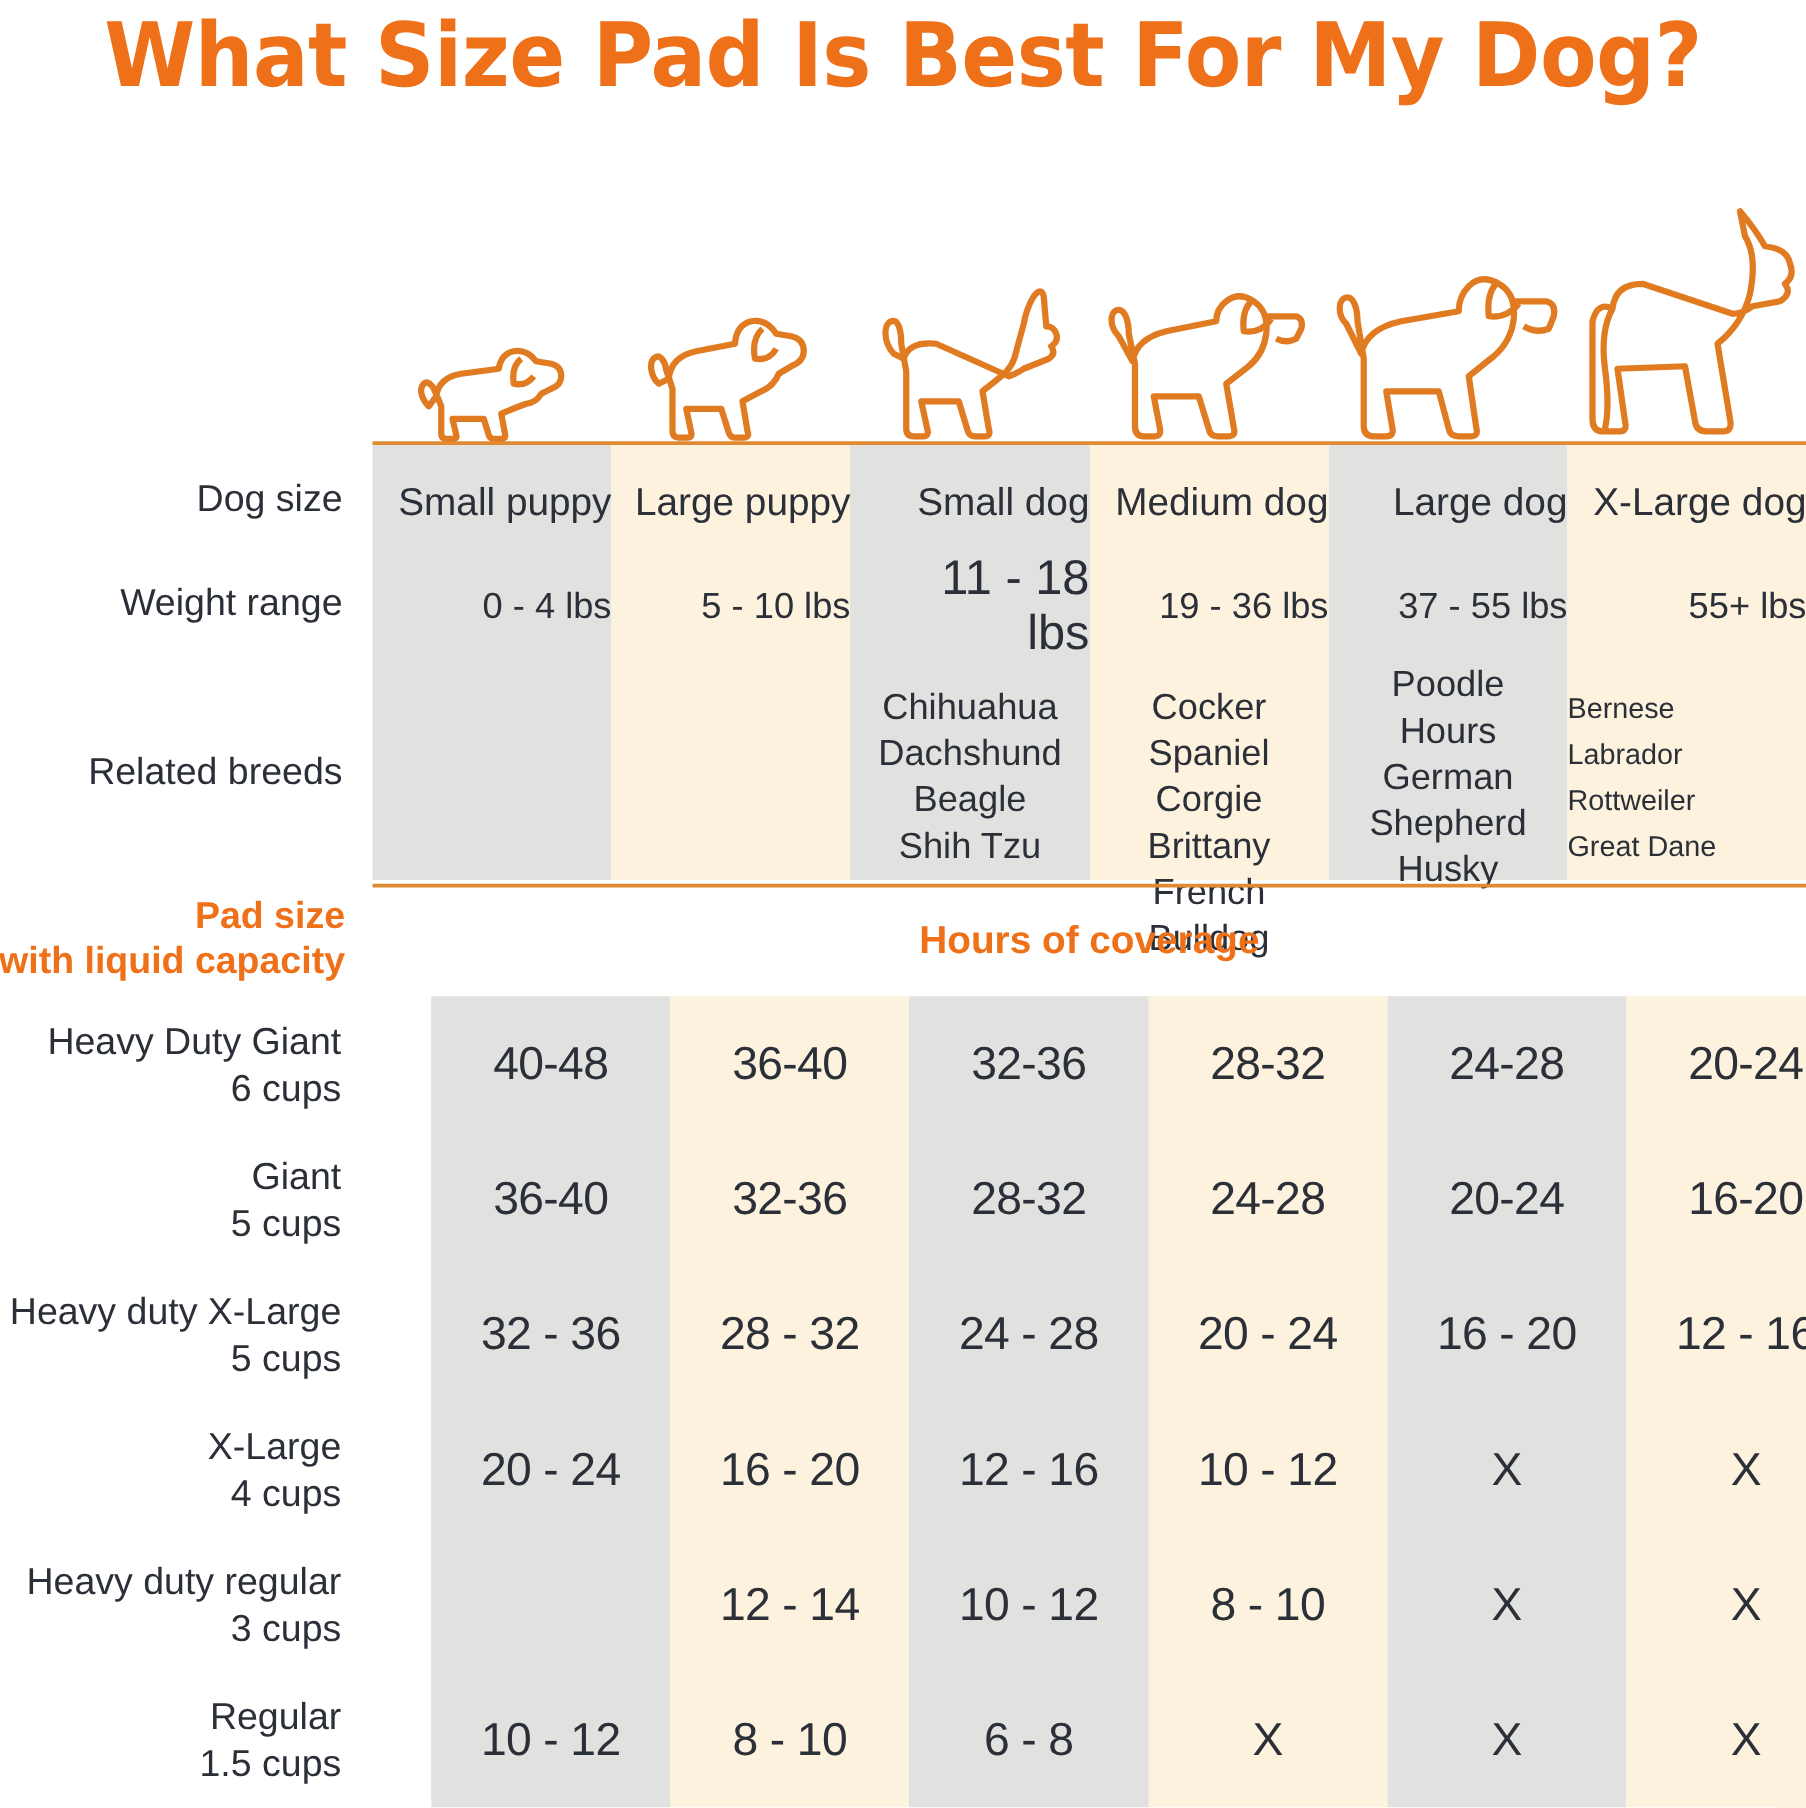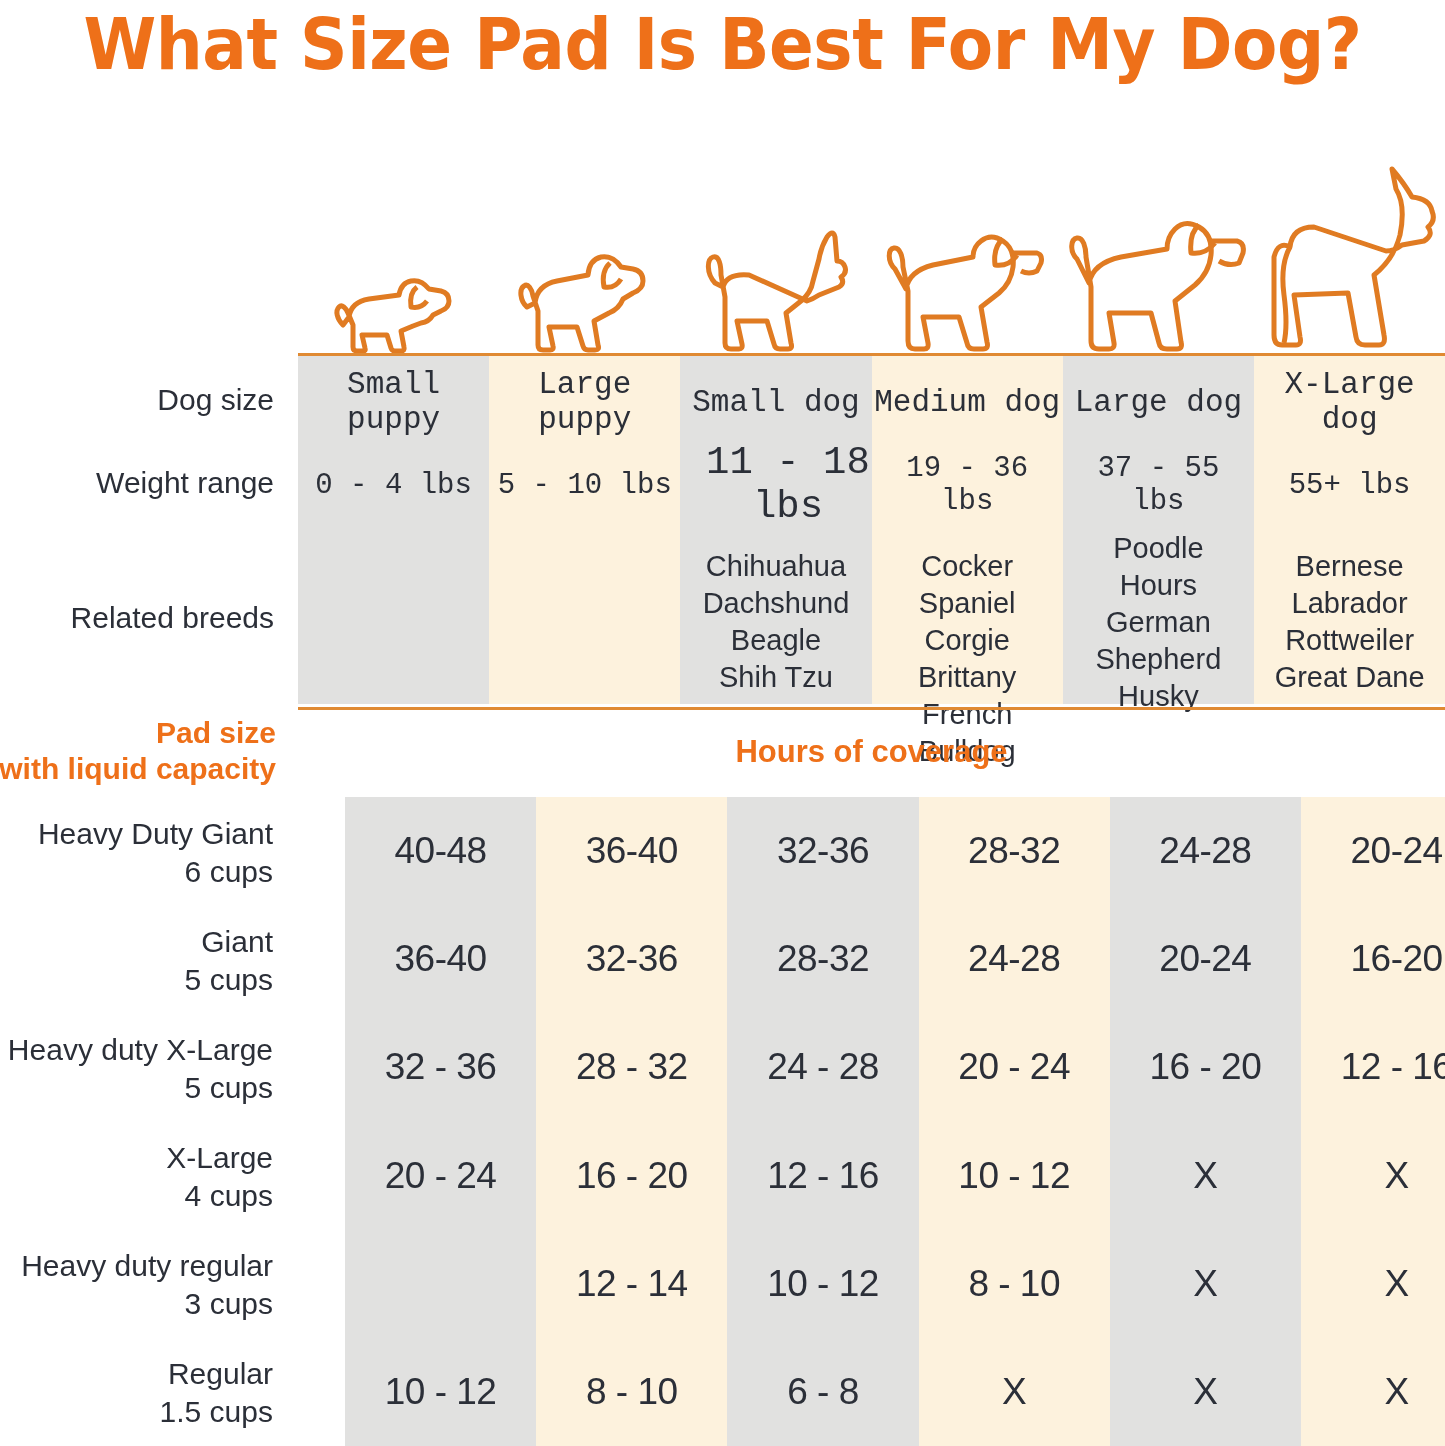--- a/index.html
+++ b/index.html
@@ -51,23 +51,22 @@
     white-space: nowrap;
   }
 
   .utable { position: absolute; left: 298px; top: 356px; width: 1147px; }
   .ucol {
     position: absolute; top: 0; width: 191.2px;
   }
   .ucell {
     position: absolute; left: 0; width: 191.2px;
     display: flex; align-items: center; justify-content: center;
-    text-align: center;
+    text-align: right;
     color: #2b2f38;
-    font-family: Liberation Mono, monospace;
   }
   .ucell .txt { width: 100%; }
 
   .bg-grey { background: #e1e1e0; }
   .bg-cream { background: #fdf2dd; }
 
   
   .padsize-label {
     position: absolute; right: 1169px; top: 715px;
     width: 300px; text-align: right;
@@ -216,21 +215,21 @@
     </div>
 
     <div style="position:absolute; left:764.8px; top:174px; width:191.2px; text-align:center; color:#2b2f38; font-size:29px; line-height:37px;">
       <div>Poodle</div>
       <div>Hours</div>
       <div>German</div>
       <div>Shepherd</div>
       <div>Husky</div>
     </div>
 
-    <div style="position:absolute; left:956px; top:192px; width:191.2px; text-align:center; color:#2b2f38; font-size:29px; line-height:37px;">
+    <div style="position:absolute; left:956px; top:192px; width:191.2px; text-align:left; color:#2b2f38; font-size:23px; line-height:37px;">
       <div>Bernese</div>
       <div>Labrador</div>
       <div>Rottweiler</div>
       <div>Great Dane</div>
     </div>
   </div>
 
   <div>
     <div class="rlbl" style="top:382px; right:1171px;">Dog size</div>
     <div class="rlbl" style="top:465px; right:1171px;">Weight range</div>

